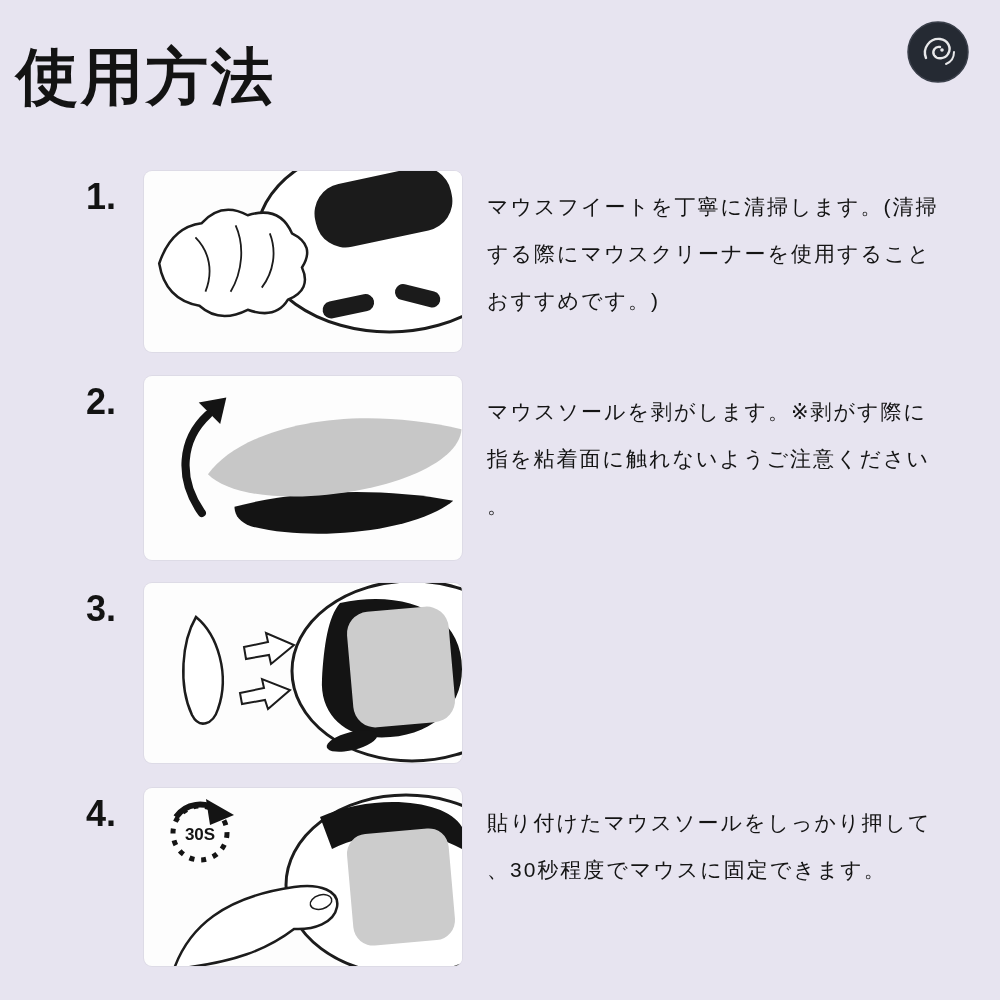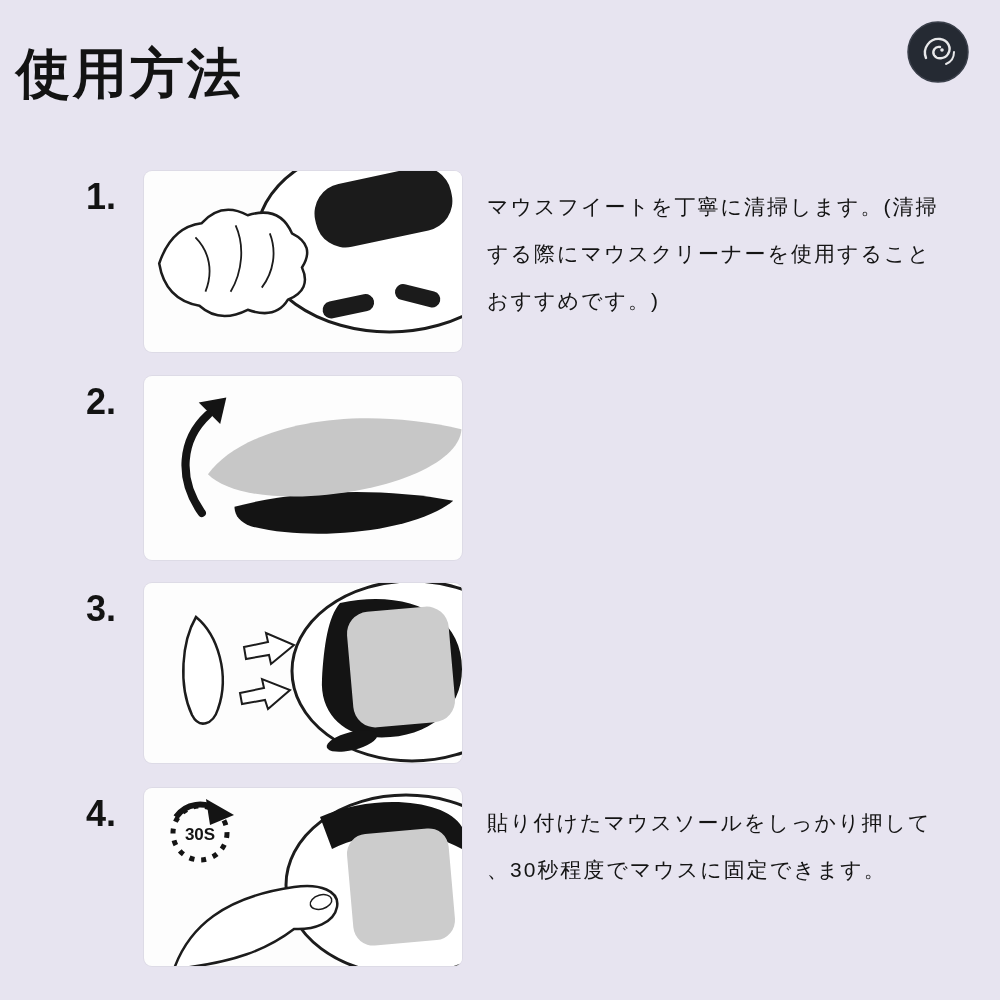--- a/index.html
+++ b/index.html
@@ -1,20 +1,20 @@
 <!DOCTYPE html>
 <html><head>
 <meta charset="utf-8">
 <style>
   * { margin:0; padding:0; box-sizing:border-box; }
   html,body { background:#e7e4f0; }
   body { font-family:"Liberation Sans","DejaVu Sans",sans-serif; }
   .page { position:relative; width:1000px; height:1000px; background:#e7e4f0; overflow:hidden; }
 
-  .title { position:absolute; left:16px; top:46px; font-size:54px; font-weight:900;
+  .title { position:absolute; left:16px; top:46px; font-size:62px; font-weight:900;
            color:#131313; letter-spacing:3px; line-height:1; }
 
   .logo { position:absolute; right:30px; top:20px; width:64px; height:64px; }
 
   .num { position:absolute; left:86px; width:56px; font-size:36px; font-weight:800; color:#131313; }
   .n1{top:176px} .n2{top:381px} .n3{top:588px} .n4{top:793px}
 
   .card { position:absolute; left:144px; width:318px; background:#fdfdfd;
           border-radius:8px; overflow:hidden; box-shadow:0 0 0 1px rgba(0,0,0,0.04); }
   .c1{top:171px;height:181px} .c2{top:376px;height:184px}
@@ -103,15 +103,16 @@
         <text x="56" y="53" text-anchor="middle" font-size="17" font-weight="bold" fill="#141414">30S</text>
       </g>
       <g>
         <path d="M 30 182 C 45 140 80 110 150 100 C 176 96 196 104 193 120 C 190 136 170 143 150 142 C 124 162 90 176 30 182 Z" fill="#ffffff" stroke="#1c1c1c" stroke-width="2.5"></path>
         <ellipse cx="177" cy="115" rx="11" ry="7" fill="#ffffff" stroke="#1c1c1c" stroke-width="1.5" transform="rotate(-16 177 115)"></ellipse>
       </g>
     </svg>
   </div>
 
   <p class="txt t1">マウスフイートを丁寧に清掃します。(清掃する際にマウスクリーナーを使用することおすすめです。)</p>
+  <p class="txt t2">マウスソールを剥がします。※剥がす際に指を粘着面に触れないようご注意ください。</p>
   <p class="txt t4">貼り付けたマウスソールをしっかり押して、30秒程度でマウスに固定できます。</p>
 
 </div>
 
 </body></html>

